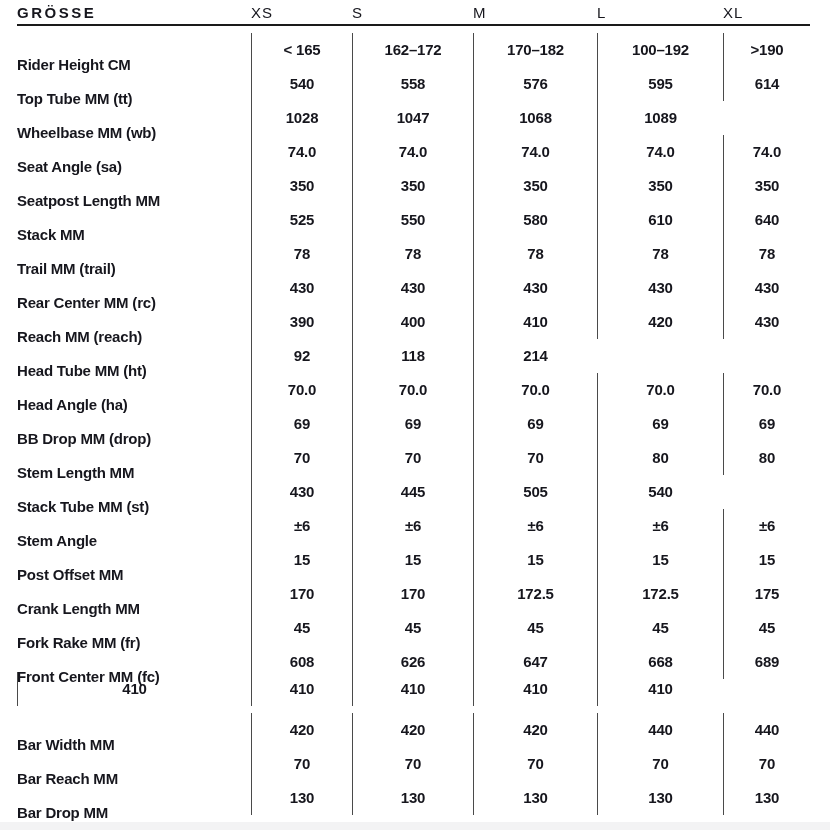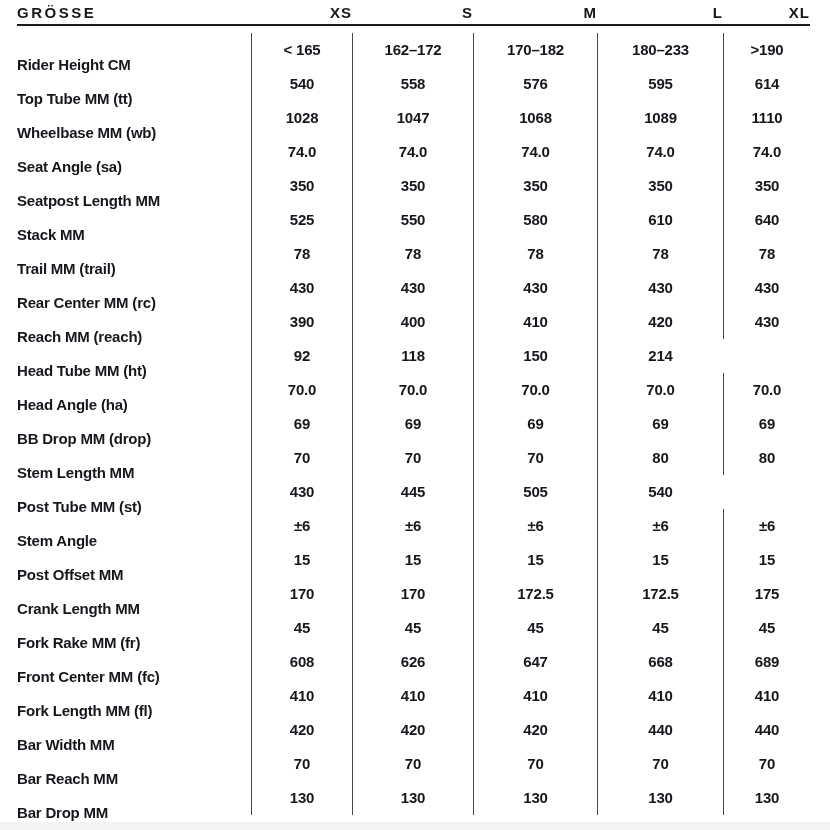--- a/index.html
+++ b/index.html
@@ -31,23 +31,23 @@
     height:26px;
     border-bottom:2px solid var(--rule);
     box-sizing:border-box;
   }
   .size-label{
     font-size:15px;
     font-weight:bold;
     letter-spacing:2.5px;
   }
   .col-header{
-    text-align:right;
-    font-size:15px;
-    font-weight:bold;
+    text-align:left;
+    font-size:15px;
+    font-weight:normal;
     letter-spacing:1px;
   }
   .row{
     height:34px;
   }
   .row-label{
     font-size:15px;
     font-weight:bold;
     letter-spacing:-0.2px;
     white-space:nowrap;
@@ -83,38 +83,37 @@
       <div class="col-header">L</div>
       <div class="col-header">XL</div>
     </div>
   <div>
 
   <div class="grid-row row">
         <div class="row-label">Rider Height CM</div>
         <div class="cell">&lt; 165</div>
         <div class="cell">162–172</div>
         <div class="cell">170–182</div>
-        <div class="cell">180–233</div>
+        <div class="cell">100–192</div>
         <div class="cell">&gt;190</div>
       </div>
       <div class="grid-row row">
         <div class="row-label">Top Tube MM (tt)</div>
         <div class="cell">540</div>
         <div class="cell">558</div>
         <div class="cell">576</div>
         <div class="cell">595</div>
         <div class="cell">614</div>
       </div>
       <div class="grid-row row">
         <div class="row-label">Wheelbase MM (wb)</div>
         <div class="cell">1028</div>
         <div class="cell">1047</div>
         <div class="cell">1068</div>
         <div class="cell">1089</div>
-        <div class="cell">1110</div>
       </div>
       <div class="grid-row row">
         <div class="row-label">Seat Angle (sa)</div>
         <div class="cell">74.0</div>
         <div class="cell">74.0</div>
         <div class="cell">74.0</div>
         <div class="cell">74.0</div>
         <div class="cell">74.0</div>
       </div>
       <div class="grid-row row">
@@ -154,21 +153,20 @@
         <div class="cell">390</div>
         <div class="cell">400</div>
         <div class="cell">410</div>
         <div class="cell">420</div>
         <div class="cell">430</div>
       </div>
       <div class="grid-row row">
         <div class="row-label">Head Tube MM (ht)</div>
         <div class="cell">92</div>
         <div class="cell">118</div>
-        <div class="cell">150</div>
         <div class="cell">214</div>
       </div>
       <div class="grid-row row">
         <div class="row-label">Head Angle (ha)</div>
         <div class="cell">70.0</div>
         <div class="cell">70.0</div>
         <div class="cell">70.0</div>
         <div class="cell">70.0</div>
         <div class="cell">70.0</div>
       </div>
@@ -182,21 +180,21 @@
       </div>
       <div class="grid-row row">
         <div class="row-label">Stem Length MM</div>
         <div class="cell">70</div>
         <div class="cell">70</div>
         <div class="cell">70</div>
         <div class="cell">80</div>
         <div class="cell">80</div>
       </div>
       <div class="grid-row row">
-        <div class="row-label">Post Tube MM (st)</div>
+        <div class="row-label">Stack Tube MM (st)</div>
         <div class="cell">430</div>
         <div class="cell">445</div>
         <div class="cell">505</div>
         <div class="cell">540</div>
       </div>
       <div class="grid-row row">
         <div class="row-label">Stem Angle</div>
         <div class="cell">±6</div>
         <div class="cell">±6</div>
         <div class="cell">±6</div>
@@ -229,21 +227,20 @@
       </div>
       <div class="grid-row row">
         <div class="row-label">Front Center MM (fc)</div>
         <div class="cell">608</div>
         <div class="cell">626</div>
         <div class="cell">647</div>
         <div class="cell">668</div>
         <div class="cell">689</div>
       </div>
       <div class="grid-row row">
-        <div class="row-label">Fork Length MM (fl)</div>
         <div class="cell">410</div>
         <div class="cell">410</div>
         <div class="cell">410</div>
         <div class="cell">410</div>
         <div class="cell">410</div>
       </div>
       <div class="grid-row row">
         <div class="row-label">Bar Width MM</div>
         <div class="cell">420</div>
         <div class="cell">420</div>

